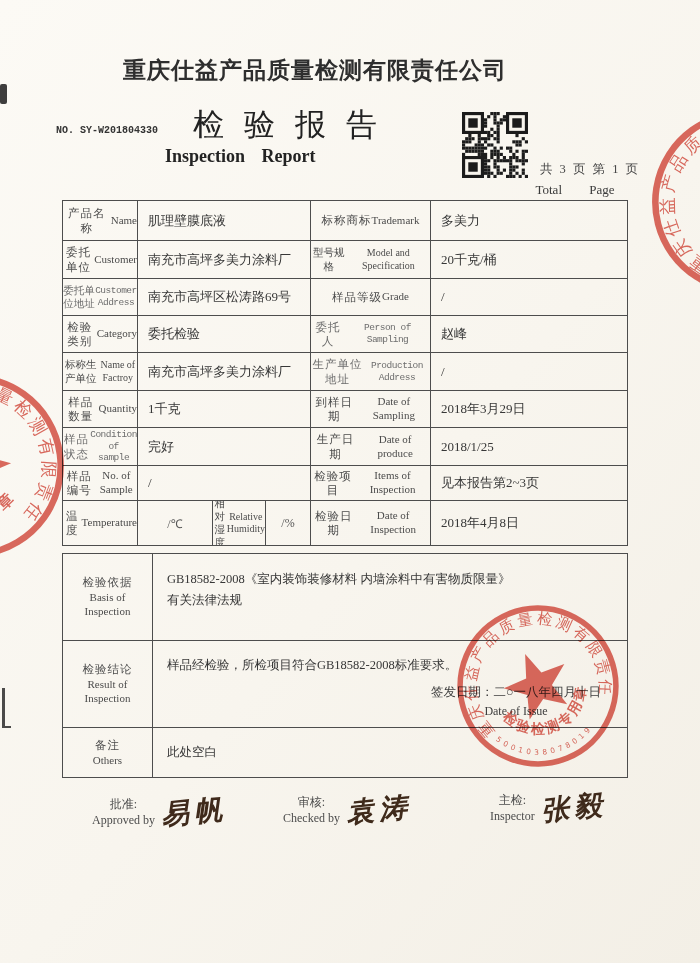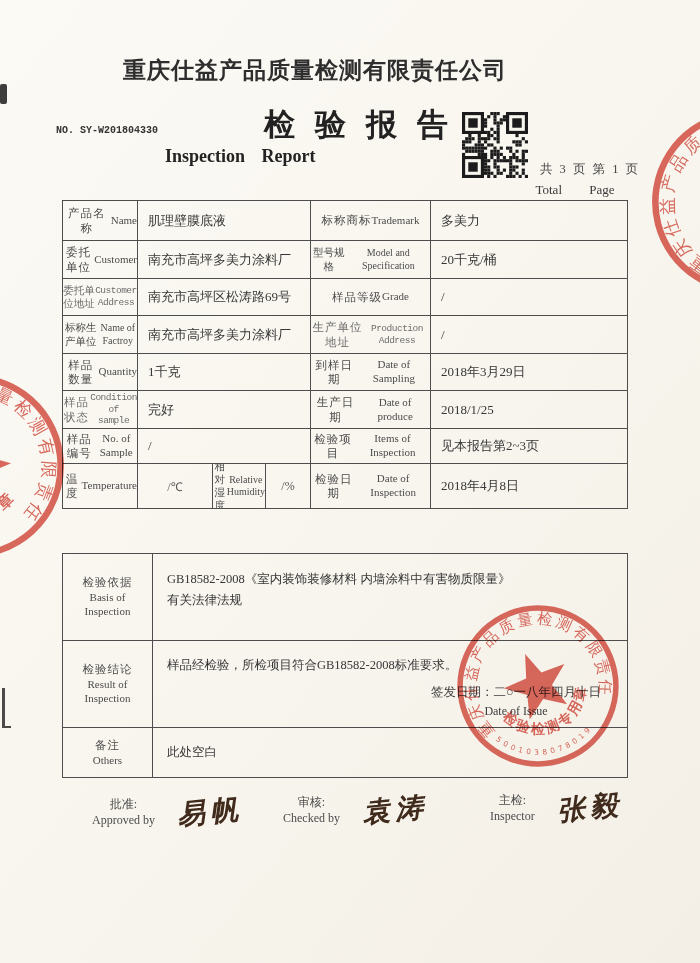--- a/index.html
+++ b/index.html
@@ -9,22 +9,22 @@
         background:linear-gradient(130deg,#fcfaf5 0%,#f8f5ee 55%,#f3efe6 100%)}
 
   
   .company-cn{position:absolute;top:55px;left:30px;width:570px;text-align:center;
       font-family:"Liberation Sans",sans-serif;font-weight:700;font-size:23px;
       letter-spacing:1px;color:#2e2e2e}
   .company-en{position:absolute;top:87px;left:30px;width:570px;text-align:center;
       font-weight:700;font-size:13.5px;color:#2d2d2d}
   .report-no{position:absolute;top:125px;left:56px;font-family:"Liberation Mono",monospace;
       font-weight:700;font-size:10px;color:#333}
-  .title-cn{position:absolute;top:104px;left:158px;width:310px;text-align:right;
-      font-size:31px;font-weight:700;letter-spacing:20px;text-indent:20px;color:#222}
+  .title-cn{position:absolute;top:104px;left:173px;width:310px;text-align:left;
+      font-size:31px;font-weight:400;letter-spacing:20px;text-indent:20px;color:#222}
   .title-en{position:absolute;top:146px;left:165px;width:310px;text-align:left;
       font-size:18px;font-weight:700;word-spacing:12px;color:#232323}
   .qr{position:absolute;top:112px;left:462px;width:66px;height:66px}
   .page-count{position:absolute;top:161px;left:510px;width:130px;text-align:right;
       font-size:12.5px;letter-spacing:2px;color:#444}
   .page-count-en{position:absolute;top:182px;left:525px;width:100px;text-align:center;
       font-size:13px;word-spacing:24px;color:#3a3a3a}
 
   
   .tbl{position:absolute;left:62px;top:200px;width:566px;border-top:1.5px solid #4d4d4d}
@@ -57,21 +57,21 @@
   .block .en{font-size:11px;white-space:pre-line}
   .block .content{position:relative;font-size:12.5px;color:#373737;line-height:1.7}
   .basis-text{padding:15px 10px 0 14px}
   .result-text{padding:14px 10px 0 14px}
   .others-text{display:flex;align-items:center;padding-left:14px;height:100%}
   .issue{position:absolute;left:278px;top:42px;text-align:center;font-size:12.5px;
       line-height:1.5;color:#3d3d3d}
   .issue .en-line{font-size:12px}
 
   
-  .sig-group{position:absolute;display:flex;align-items:center;gap:22px}
+  .sig-group{position:absolute;display:flex;align-items:center;gap:6px}
   .sig-label{text-align:center;font-size:12px;color:#4c4c4c;line-height:1.35}
   .sig-name{font-size:28px;font-style:italic;font-weight:700;color:#3f2a1b;
       font-family:"DejaVu Serif",serif;letter-spacing:5px;transform:rotate(-6deg);
       white-space:nowrap}
   #sig1{left:92px;top:793px}
   #sig2{left:283px;top:791px}
   #sig3{left:490px;top:789px}
 
   
   .stamp{position:absolute;mix-blend-mode:multiply;opacity:.92;pointer-events:none}
@@ -287,20 +287,32 @@
         <div class="en">Customer Address</div>
         </div>
       <div class="cell value">南充市高坪区松涛路69号</div>
       <div class="cell label">
         <div class="cn">样品等级</div>
         <div class="en">Grade</div>
         </div>
       <div class="cell value">/</div>
     </div>
 
+    <div class="trow r3">
+      <div class="cell label">
+        <div class="cn">检验类别</div>
+        <div class="en">Category</div>
+        </div>
+      <div class="cell value">委托检验</div>
+      <div class="cell label lt">
+        <div class="cn">委托人</div>
+        <div class="en">Person of  Sampling</div>
+        </div>
+      <div class="cell value">赵峰</div>
+    </div>
 
     <div class="trow r4">
       <div class="cell label tiny">
         <div class="cn">标称生产单位</div>
         <div class="en">Name of Factroy</div>
         </div>
       <div class="cell value">南充市高坪多美力涂料厂</div>
       <div class="cell label lt">
         <div class="cn">生产单位地址</div>
         <div class="en">Production Address</div>

